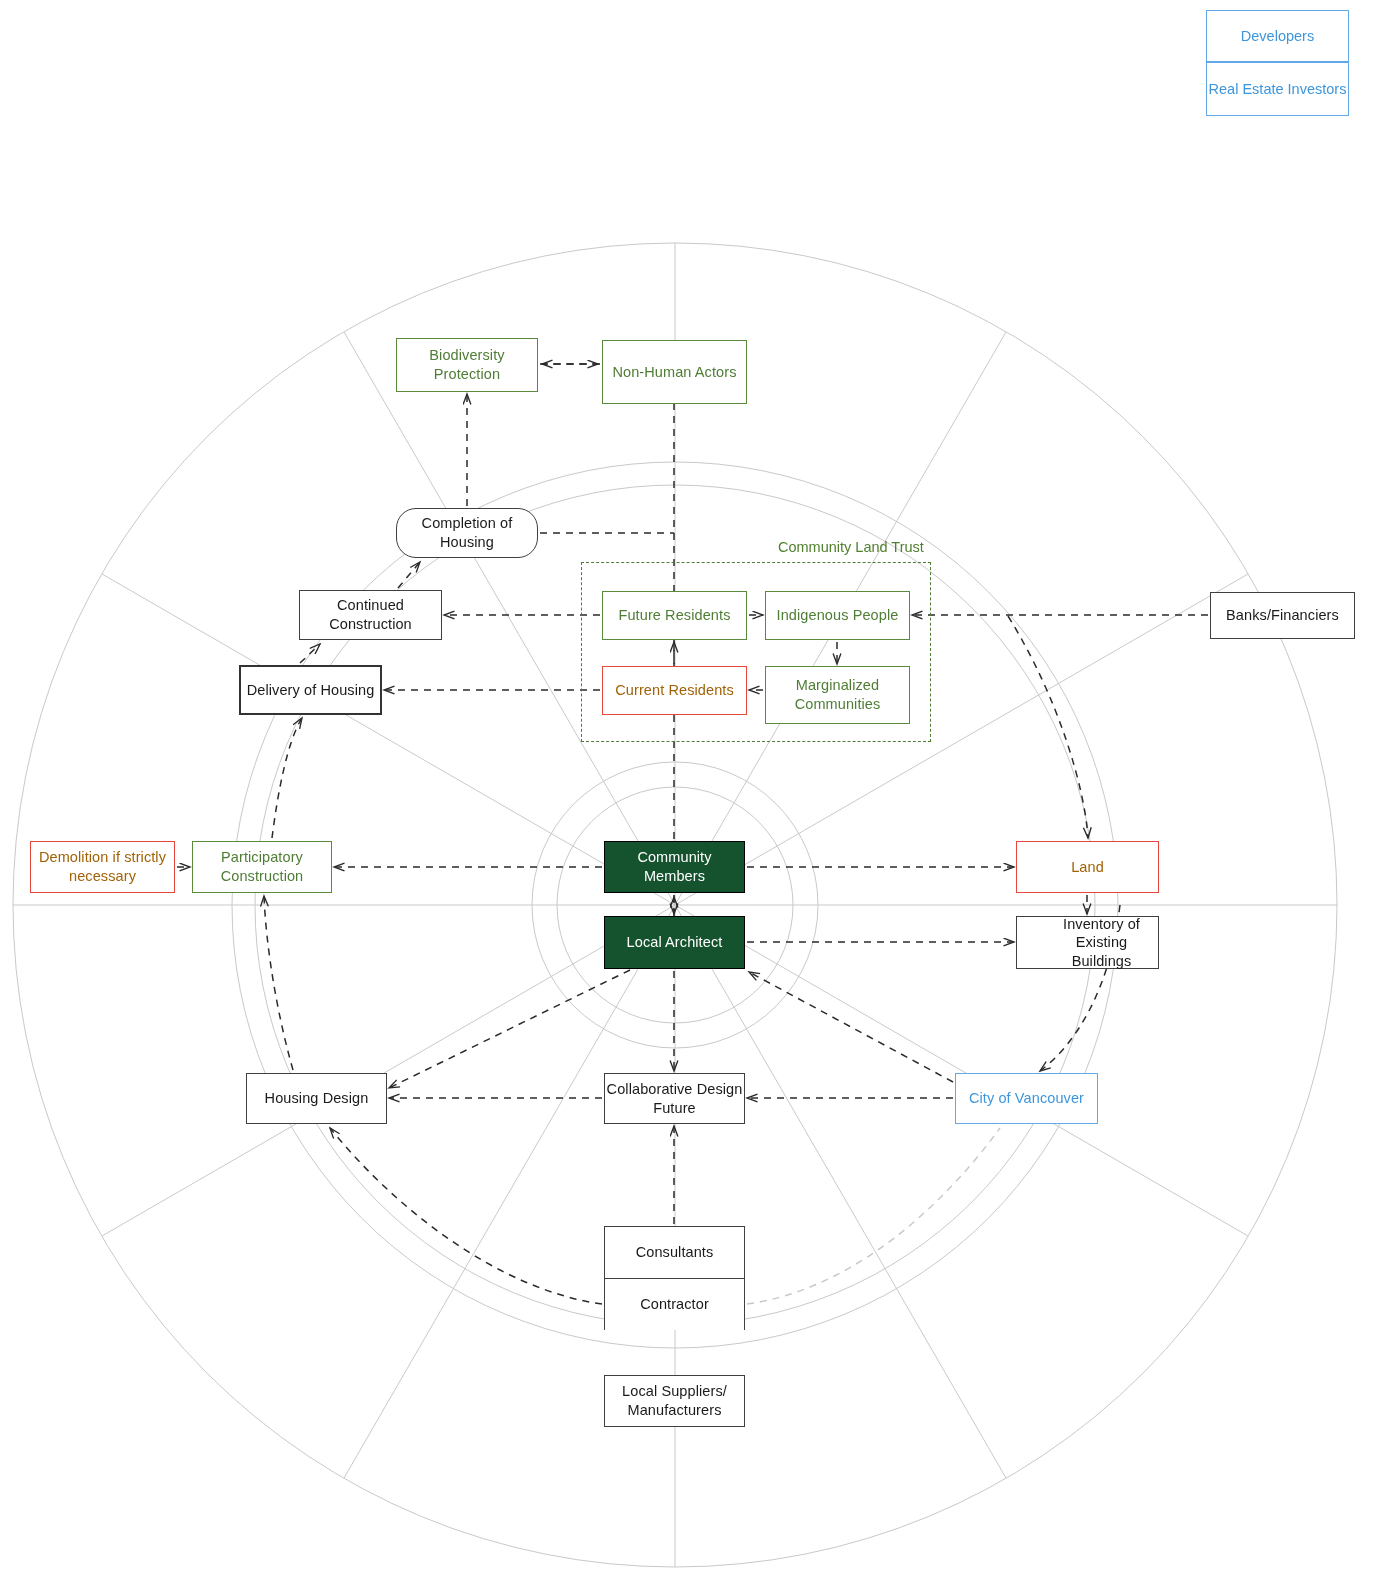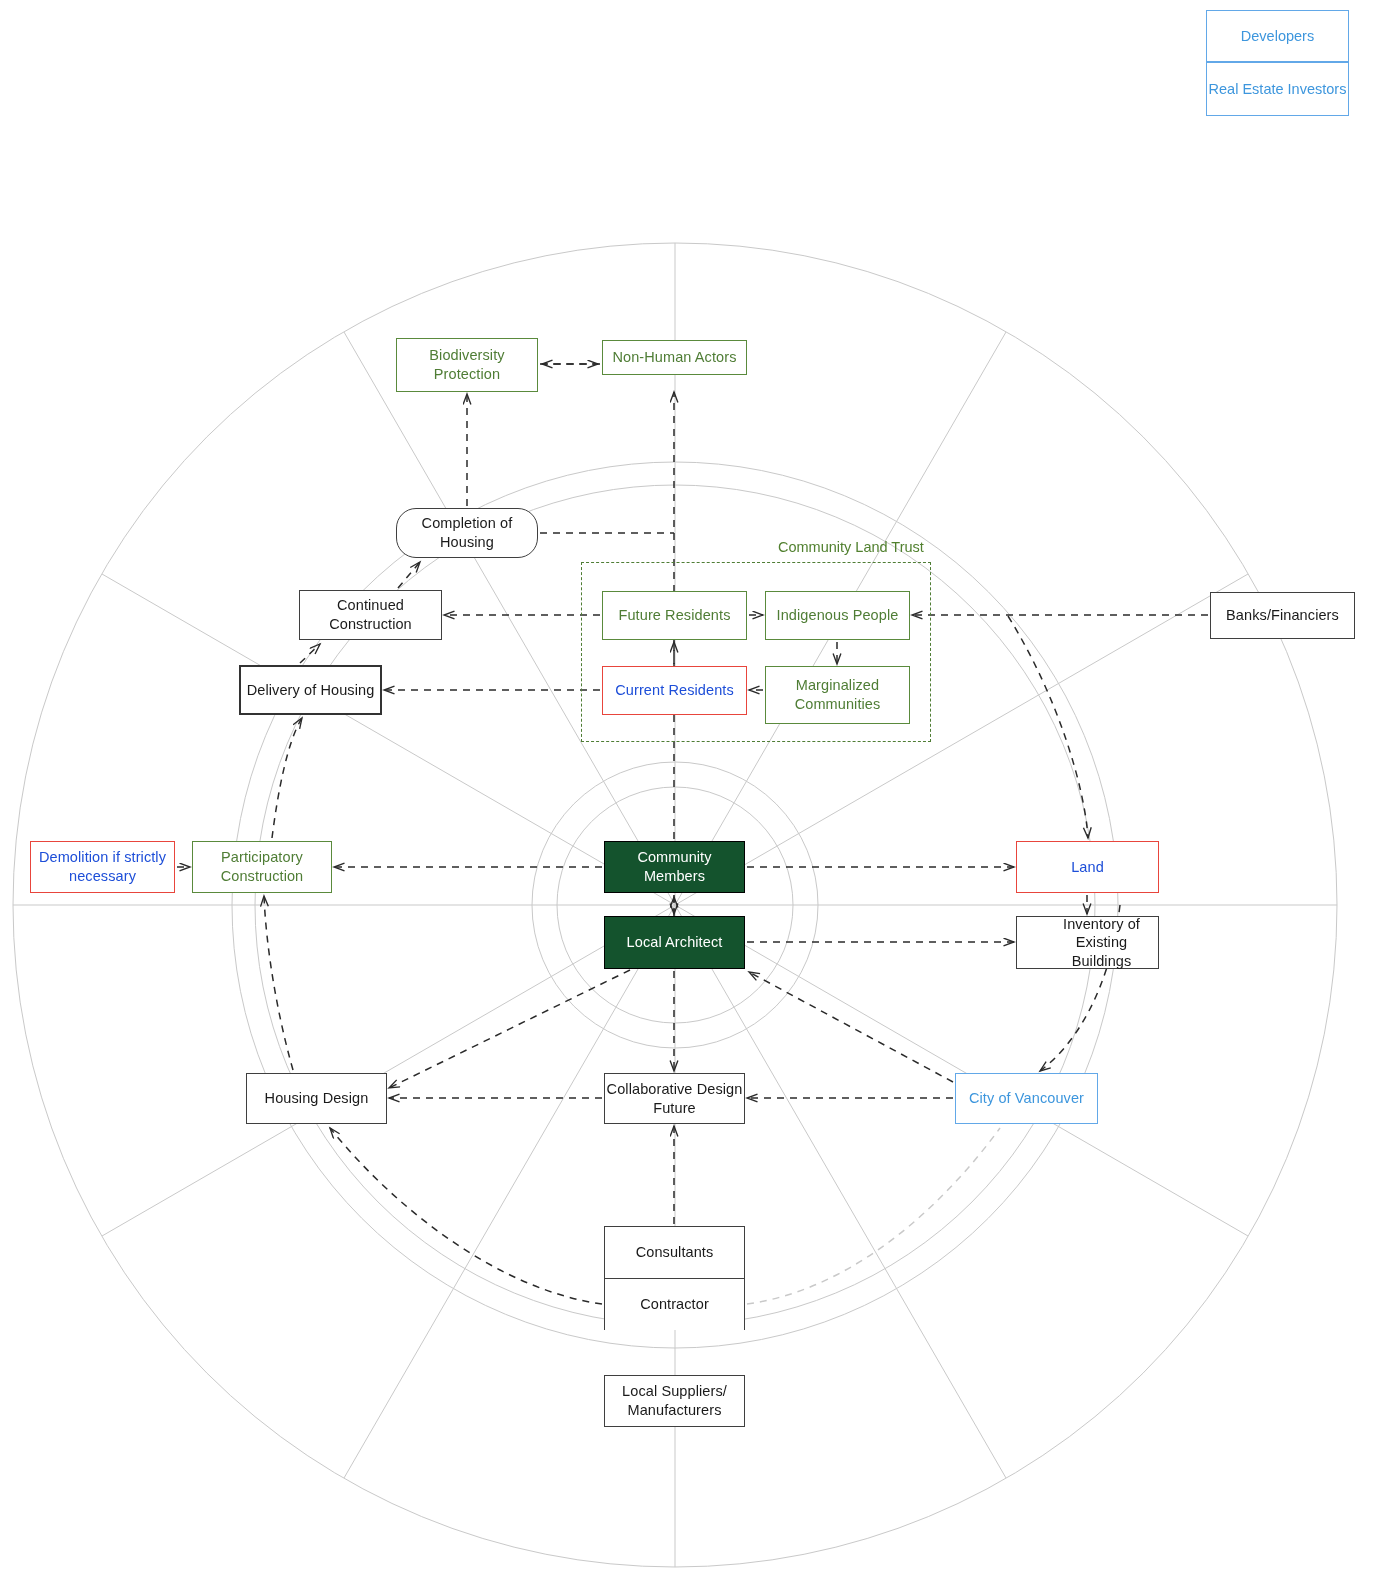--- a/index.html
+++ b/index.html
@@ -4,21 +4,21 @@
 <style>
   html,body{margin:0;padding:0;background:#ffffff;}
   body{width:1375px;height:1592px;position:relative;font-family:"Liberation Sans",sans-serif;}
   #stage{position:absolute;left:0;top:0;width:1375px;height:1592px;overflow:hidden;}
   svg#wires{position:absolute;left:0;top:0;width:1375px;height:1592px;}
   .node{position:absolute;box-sizing:border-box;display:flex;align-items:center;justify-content:center;
         text-align:center;background:#ffffff;border:1px solid #3f3f3f;font-size:14.5px;line-height:1.28;
         color:#1a1a1a;letter-spacing:.1px;}
   .node.thick{border-width:2px;border-color:#333;}
   .node.green{border-color:#5a8a3c;color:#4f7d35;}
-  .node.red{border-color:#e8453c;color:#1d4ed8;}
+  .node.red{border-color:#e8453c;color:#a16207;}
   .node.blue{border-color:#62a8e8;color:#3d96dd;}
   .node.black{background:#14532d;border-color:#000000;color:#ffffff;}
   .node.stack{border-bottom:none;}
   .node.stack-last{border-bottom:1px solid #3f3f3f;margin-top:45px;}
   .grouplabel{position:absolute;color:#51802f;font-size:14.5px;white-space:nowrap;}
   .clt-box{position:absolute;box-sizing:border-box;border:1.5px dashed #4f7d35;}
   .legend{position:absolute;box-sizing:border-box;border:1.5px solid #62a8e8;display:flex;
           align-items:center;justify-content:center;text-align:center;color:#3d96dd;font-size:14.5px;
           line-height:1.28;background:#fff;}
   .legend.l-top{border-bottom:1px solid #62a8e8;}
@@ -122,21 +122,21 @@
 
       <line x1="398" y1="588" x2="420" y2="562"></line>
     </g>
   </svg>
 
   <div class="clt-box" style="left:581px;top:562px;width:350px;height:180px;"></div>
   <div class="grouplabel" style="left:778px;top:539px;">Community Land Trust</div>
 
   <div class="node green" style="left:396px;top:338px;width:142px;height:54px;">Biodiversity Protection</div>
 
-  <div class="node green" style="left:602px;top:340px;width:145px;height:35px;">Non-Human Actors</div>
+  <div class="node green" style="left:602px;top:340px;width:145px;height:64px;">Non-Human Actors</div>
 
   <div class="node" style="left:396px;top:508px;width:142px;height:50px;border-radius:20px;">Completion of Housing</div>
 
   <div class="node" style="left:299px;top:590px;width:143px;height:50px;">Continued Construction</div>
 
   <div class="node thick" style="left:239px;top:665px;width:143px;height:50px;">Delivery of Housing</div>
 
   <div class="node green" style="left:602px;top:591px;width:145px;height:49px;">Future Residents</div>
 
   <div class="node green" style="left:765px;top:591px;width:145px;height:49px;">Indigenous People</div>

